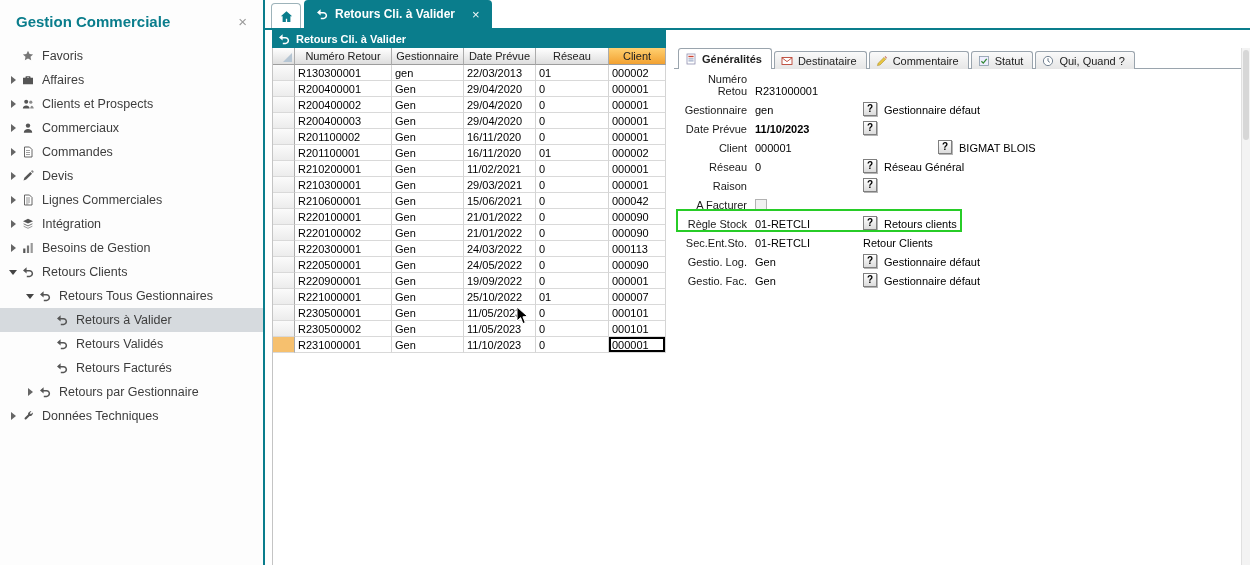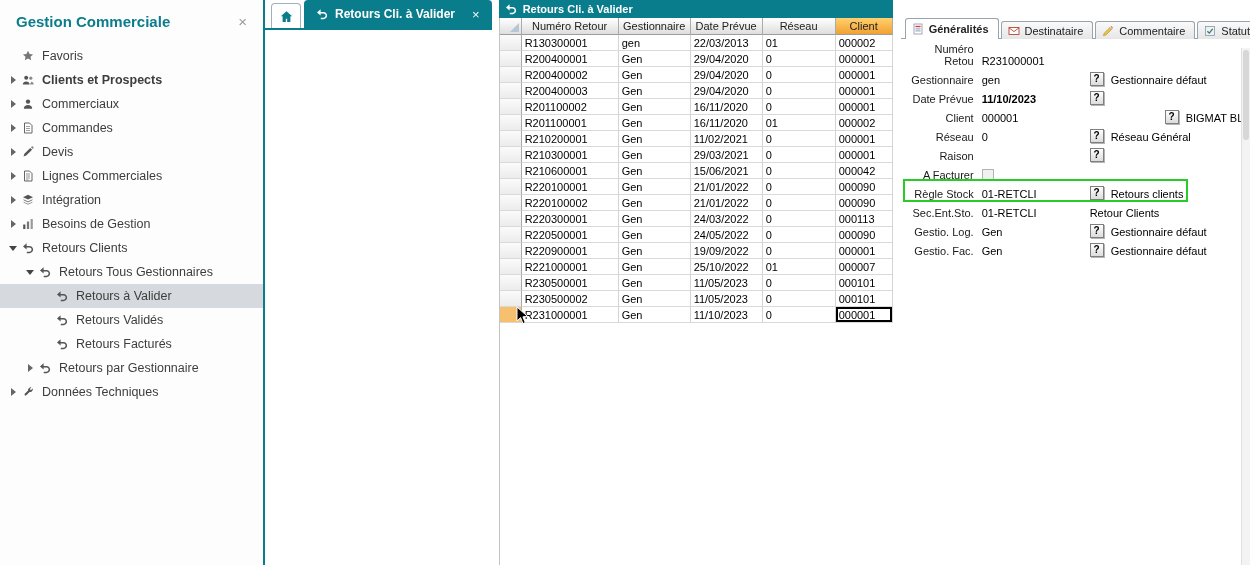--- a/index.html
+++ b/index.html
@@ -16,21 +16,21 @@
   .titem{display:flex;align-items:center;height:24px;font-size:12.5px;color:#3d3d3d;cursor:pointer;white-space:nowrap}
   .titem.selected{background:var(--sidebar-selected)}
   .chev{width:14px;flex:none;display:flex;align-items:center;justify-content:center}
   .chev.right::before{content:"";border-left:5px solid #666;border-top:4px solid transparent;border-bottom:4px solid transparent}
   .chev.down::before{content:"";border-top:5px solid #444;border-left:4px solid transparent;border-right:4px solid transparent}
   .ic{display:inline-flex;align-items:center;justify-content:center;flex:none}
   .tree .ic{width:16px;margin-right:6px;color:#555}
   .tlabel{overflow:hidden;text-overflow:ellipsis}
 
   
-  .main{flex:1;display:flex;flex-direction:row;min-width:0}
+  .main{flex:1;display:flex;flex-direction:column;min-width:0}
   .tabstrip{height:30px;flex:none;display:flex;align-items:flex-end;padding-left:6px;border-bottom:2px solid var(--teal);background:#fff}
   .tab{display:flex;align-items:center;border-radius:4px 4px 0 0;cursor:pointer}
   .home-tab{width:30px;height:25px;justify-content:center;border:1px solid #9db3ba;border-bottom:none;background:#fff;color:var(--teal);margin-right:3px}
   .active-tab{height:28px;background:var(--teal);color:#fff;font-size:12px;font-weight:bold;gap:7px;padding:0 12px}
   .tab-close{font-weight:normal;font-size:13px;margin-left:10px;opacity:.95;cursor:pointer}
 
   .content{flex:1;display:flex;padding-left:7px;min-height:0}
   .left-pane{width:394px;flex:none;display:flex;flex-direction:column;background:#fff}
   .pane-header{height:18px;flex:none;background:var(--teal);color:#fff;display:flex;align-items:center;gap:6px;padding-left:6px;font-size:11px;font-weight:bold}
   .pane-header .ic{color:#fff}
@@ -88,21 +88,30 @@
     <div class="tree" id="tree">
         <div class="titem" style="padding-left: 6px;">
           <span class="chev "></span>
           <span class="ic">
             <svg viewBox="0 0 12 12" width="12" height="12">
               <path d="M6 .8l1.55 3.2 3.55.45-2.6 2.4.7 3.5L6 8.6l-3.2 1.75.7-3.5L.9 4.45l3.55-.45z" fill="#777"></path>
             </svg>
           </span>
           <span class="tlabel">Favoris</span>
         </div>
-        <div class="titem" style="padding-left: 6px; font-weight: bold;">
+        <div class="titem" style="padding-left: 6px;">
+          <span class="chev right"></span>
+          <span class="ic">
+            <svg viewBox="0 0 12 12" width="12" height="12">
+              <path d="M4.2 2.2h3.6c.4 0 .7.3.7.7v.9H11v6.4H1V3.8h2.5v-.9c0-.4.3-.7.7-.7zm.8 1.6h2v-.6H5z" fill="#555"></path>
+            </svg>
+          </span>
+          <span class="tlabel">Affaires</span>
+        </div>
+        <div class="titem" style="padding-left: 6px;">
           <span class="chev right"></span>
           <span class="ic">
             <svg viewBox="0 0 12 12" width="12" height="12">
               <circle cx="4.2" cy="3.8" r="2" fill="#555"></circle>
               <path d="M.8 10.6c0-2.1 1.6-3.2 3.4-3.2s3.4 1.1 3.4 3.2z" fill="#555"></path>
               <circle cx="8.8" cy="4.2" r="1.6" fill="#8b8b8b"></circle>
               <path d="M8.2 10.6c0-1.6.8-2.6 1.6-2.9 1 .2 1.9 1.2 1.9 2.9z" fill="#8b8b8b"></path>
             </svg>
           </span>
           <span class="tlabel">Clients et Prospects</span>

